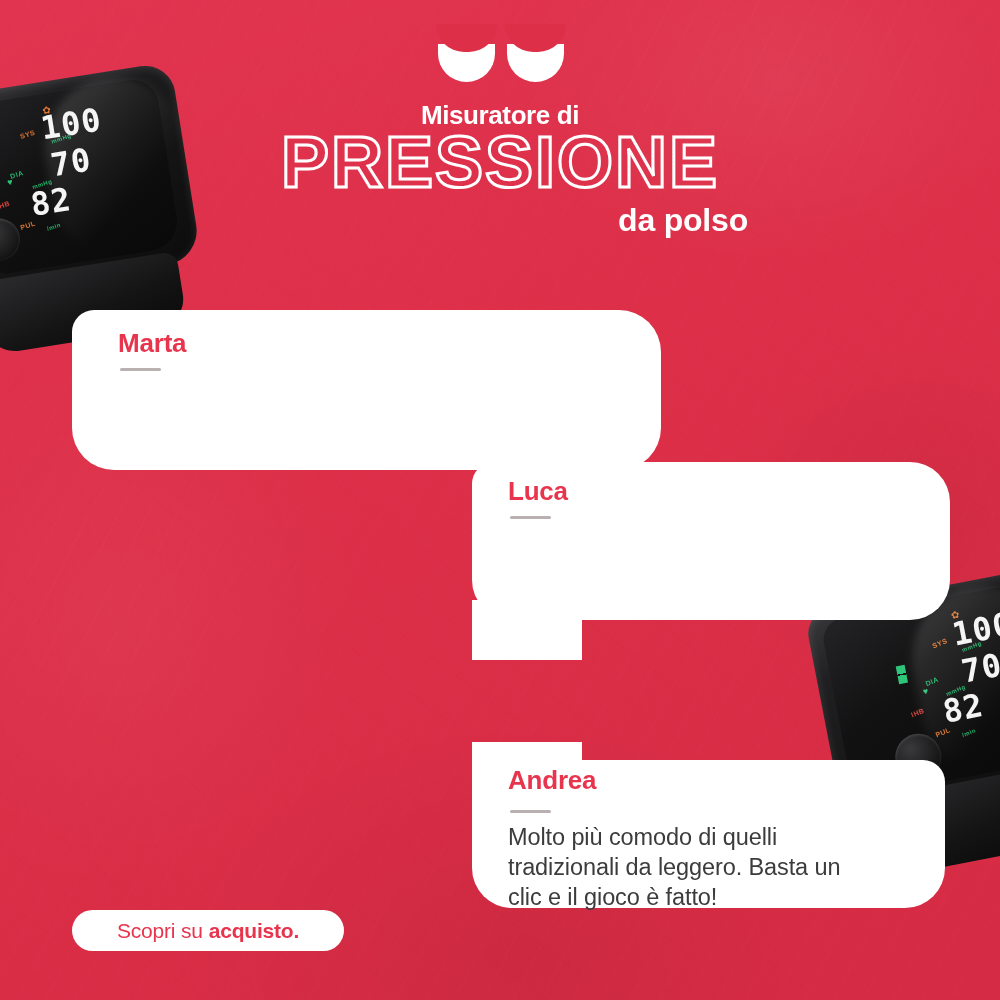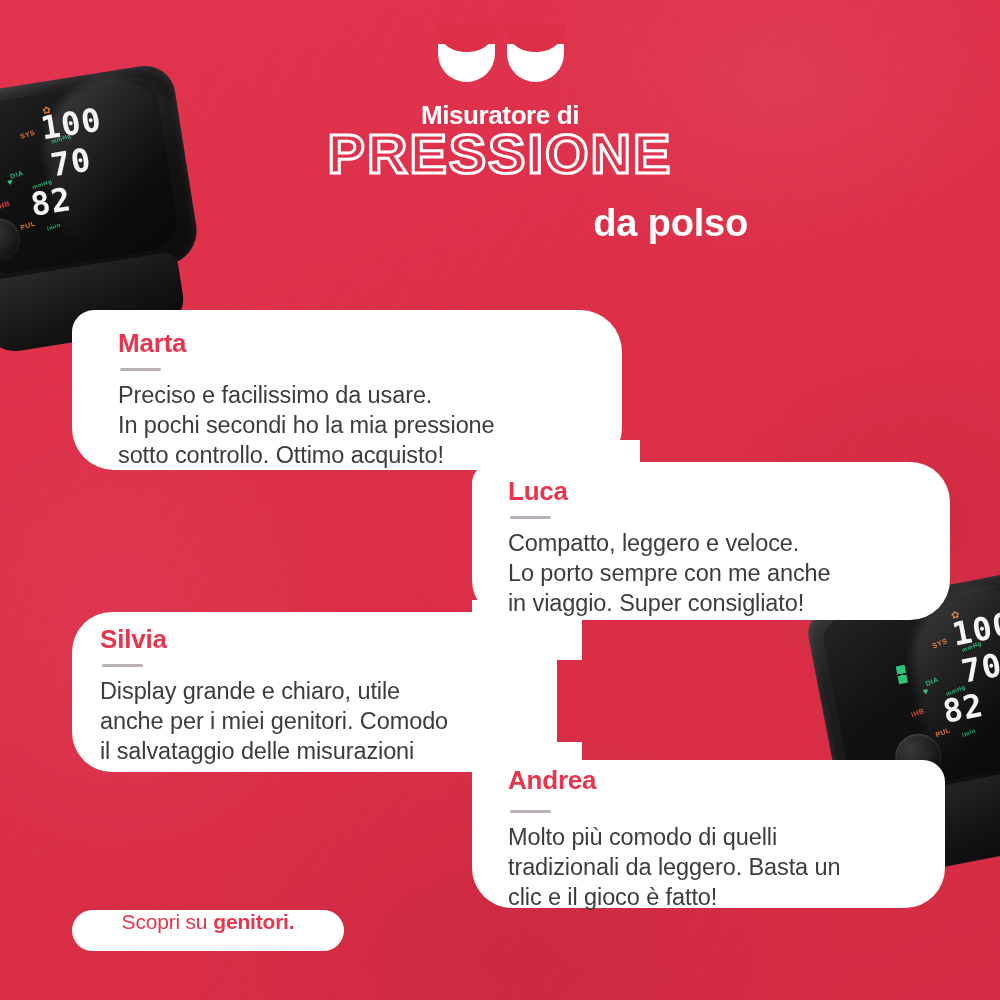--- a/index.html
+++ b/index.html
@@ -35,55 +35,55 @@
   .crescent::after{content:"";position:absolute;left:-2px;top:-20px;width:61px;height:28px;
     background:#de2f49;border-radius:0 0 40px 40px;}
   .crescent.c1{left:0;} .crescent.c2{left:69px;}
 
   .title-top{
     position:absolute;left:0;right:0;top:100px;text-align:center;z-index:6;
     color:#fff;font-size:26px;font-weight:700;letter-spacing:-.4px;
   }
   .title-main{
     position:absolute;left:0;right:0;top:126px;text-align:center;z-index:6;
-    font-size:56px;font-weight:700;letter-spacing:2px;line-height:1;
+    font-size:72px;font-weight:700;letter-spacing:2px;line-height:1;
     color:transparent;-webkit-text-stroke:3px #ffffff;
   }
   .title-sub{
     position:absolute;right:252px;top:202px;z-index:6;
-    color:#fff;font-size:38px;font-weight:700;letter-spacing:-.2px;
+    color:#fff;font-size:32px;font-weight:700;letter-spacing:-.2px;
   }
   .rating{
     position:absolute;left:0;right:0;top:243px;text-align:center;z-index:6;
     color:#fff;font-size:21px;font-weight:700;white-space:nowrap;
   }
   .stars{display:inline-block;vertical-align:-2px;letter-spacing:5px;font-size:27px;}
   .rating-text{display:inline-block;margin-left:12px;vertical-align:1px;}
 
   
   .card{position:absolute;background:#fff;z-index:5;}
   .card .name{position:absolute;font-size:26px;font-weight:700;color:#e8344c;letter-spacing:-.2px;}
   .card .rule{position:absolute;width:41px;height:3px;background:#b9b0b2;border-radius:2px;}
   .card .body{position:absolute;font-size:23.5px;line-height:30px;color:#3c3c3c;white-space:pre-line;letter-spacing:-.1px;}
 
-  #card-marta {left:72px; top:310px; width:550px; height:160px; border-radius:22px 42px 42px 42px;}
+  #card-marta {left:72px; top:310px; width:550px; height:160px; border-radius:22px 42px 42px 42px;padding-left:39px;}
   #card-luca  {left:472px;top:462px; width:478px; height:158px; border-radius:22px 40px 40px 40px;}
   #card-silvia{left:72px; top:612px; width:485px; height:160px; border-radius:40px 22px 22px 40px;}
   #card-andrea{left:472px;top:760px; width:473px; height:148px; border-radius:22px 22px 40px 40px;}
 
   
   .bridge{position:absolute;background:#fff;z-index:4;}
   #bridge-a{left:520px;top:440px;width:120px;height:70px;}
   #bridge-b{left:472px;top:600px;width:110px;height:60px;}
   #bridge-c{left:472px;top:742px;width:110px;height:60px;}
 
   
   .cta{
     position:absolute;left:72px;top:910px;width:272px;height:41px;z-index:6;
-    background:#fff;border-radius:22px;display:flex;justify-content:center;
+    background:#fff;border-radius:22px;display:flex;align-items:center;justify-content:center;
     color:#e8344c;font-size:21px;letter-spacing:-.2px;
   }
   .cta .b{font-weight:700;margin-left:6px;}
 
   
   .device{position:absolute;z-index:3;}
   .dev-body{position:absolute;inset:0;border-radius:26px 30px 34px 30px;
     background:linear-gradient(152deg,#3b3b3d 0%,#202022 22%,#161617 55%,#0c0c0d 100%);
     box-shadow:inset 0 2px 10px rgba(255,255,255,.12);overflow:hidden;}
   .dev-screen{position:absolute;border-radius:22px 26px 30px 26px;
@@ -161,40 +161,27 @@
   <div class="title-sub">da polso</div>
 
 
   <div class="bridge" id="bridge-a"></div>
   <div class="bridge" id="bridge-b"></div>
   <div class="bridge" id="bridge-c"></div>
 
   <div class="card" id="card-marta">
     <div class="name" style="left:46px;top:18px;">Marta</div>
     <div class="rule" style="left:48px;top:58px;"></div>
-    <div class="body" style="left:46px;top:70px;">Preciso e facilissimo da usare.
-In pochi secondi ho la mia pressione
-sotto controllo. Ottimo acquisto!</div>
   </div>
 
   <div class="card" id="card-luca">
     <div class="name" style="left:36px;top:14px;">Luca</div>
     <div class="rule" style="left:38px;top:54px;"></div>
-    <div class="body" style="left:36px;top:66px;">Compatto, leggero e veloce.
-Lo porto sempre con me anche
-in viaggio. Super consigliato!</div>
-  </div>
-
-  <div class="card" id="card-silvia">
-    <div class="name" style="left:28px;top:12px;">Silvia</div>
-    <div class="rule" style="left:30px;top:52px;"></div>
-    <div class="body" style="left:28px;top:64px;">Display grande e chiaro, utile
-anche per i miei genitori. Comodo
-il salvataggio delle misurazioni</div>
-  </div>
+  </div>
+
 
   <div class="card" id="card-andrea">
     <div class="name" style="left:36px;top:5px;">Andrea</div>
     <div class="rule" style="left:38px;top:50px;"></div>
     <div class="body" style="left:36px;top:62px;">Molto più comodo di quelli
 tradizionali da leggero. Basta un
 clic e il gioco è fatto!</div>
   </div>
 
   <div class="device" id="device-2">
@@ -215,16 +202,16 @@
         <span class="lbl unit" style="left:118px;top:134px;transform:rotate(-11deg);">/min</span>
       </div>
       <div class="dev-gloss"></div>
       <div class="dev-btn"></div>
     </div>
     <div class="dev-cuff"></div>
   </div>
 
   <div class="cta">
     <span>Scopri su</span>
-      <span class="b">genitori.</span>
+      <span class="b">acquisto.</span>
   </div>
 
 </div>
 
 </body></html>

